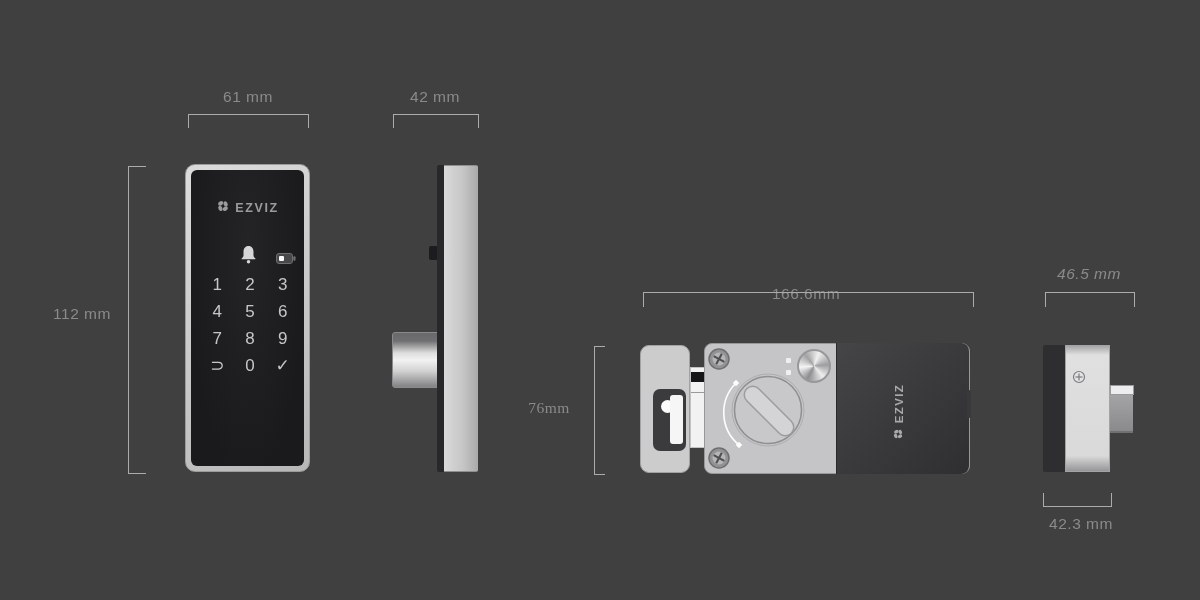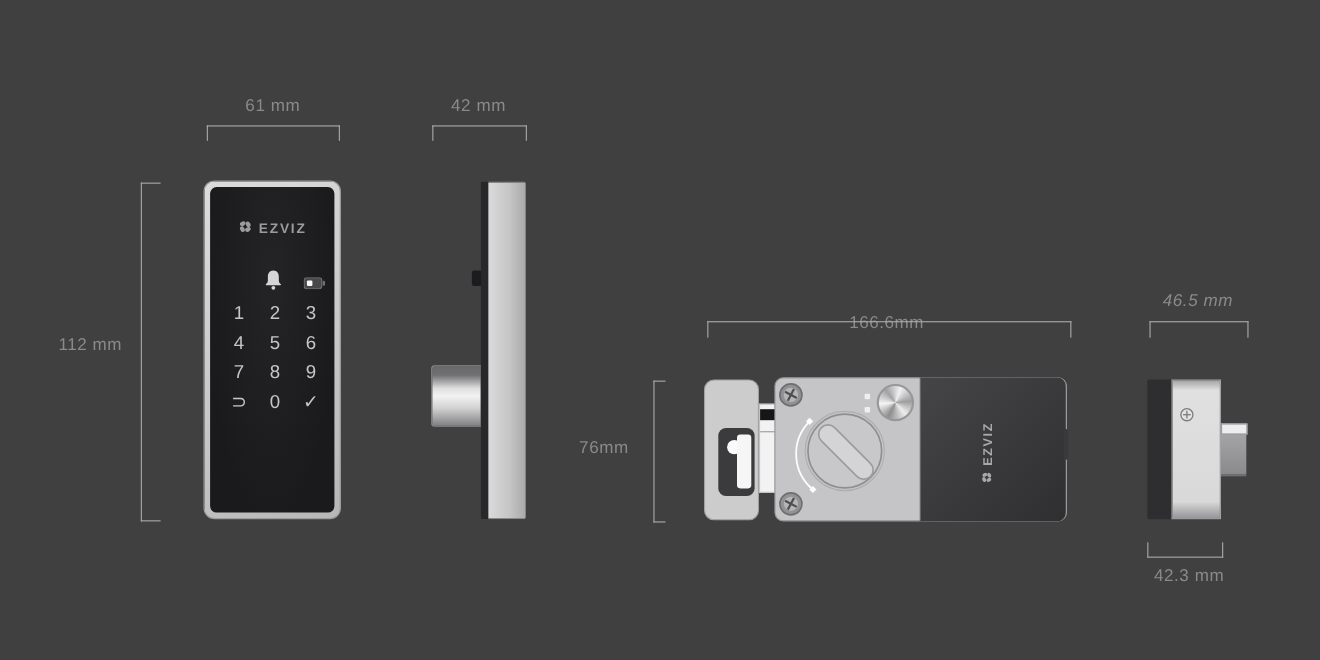--- a/index.html
+++ b/index.html
@@ -102,21 +102,21 @@
 
   <div class="dim-label" style="left:375px;top:88px;width:120px;text-align:center;">42 mm</div>
   <div class="dim-bracket h-down" style="left:393px;top:114px;width:84px;height:13px;"></div>
 
   <div class="dim-label" style="left:32px;top:305px;width:100px;">112 mm</div>
   <div class="dim-bracket v-right" style="left:128px;top:166px;width:17px;height:306px;"></div>
 
   <div class="dim-label" style="left:716px;top:265px;width:180px;margin-top:20px;">166.6mm</div>
   <div class="dim-bracket h-down" style="left:643px;top:292px;width:329px;height:14px;"></div>
 
-  <div class="dim-label" style="left:499px;top:399px;width:100px;">76mm</div>
+  <div class="dim-label" style="left:499px;top:399px;width:100px;font-family:Liberation Serif, serif;">76mm</div>
   <div class="dim-bracket v-right" style="left:594px;top:346px;width:10px;height:127px;"></div>
 
   <div class="dim-label" style="left:1029px;top:265px;width:120px;font-style:italic;">46.5 mm</div>
   <div class="dim-bracket h-down" style="left:1045px;top:292px;width:88px;height:14px;"></div>
 
   <div class="dim-label" style="left:1021px;top:515px;width:120px;">42.3 mm</div>
   <div class="dim-bracket h-up" style="left:1043px;top:493px;width:67px;height:13px;"></div>
 
   <div class="front-device">
     <div class="front-face">

